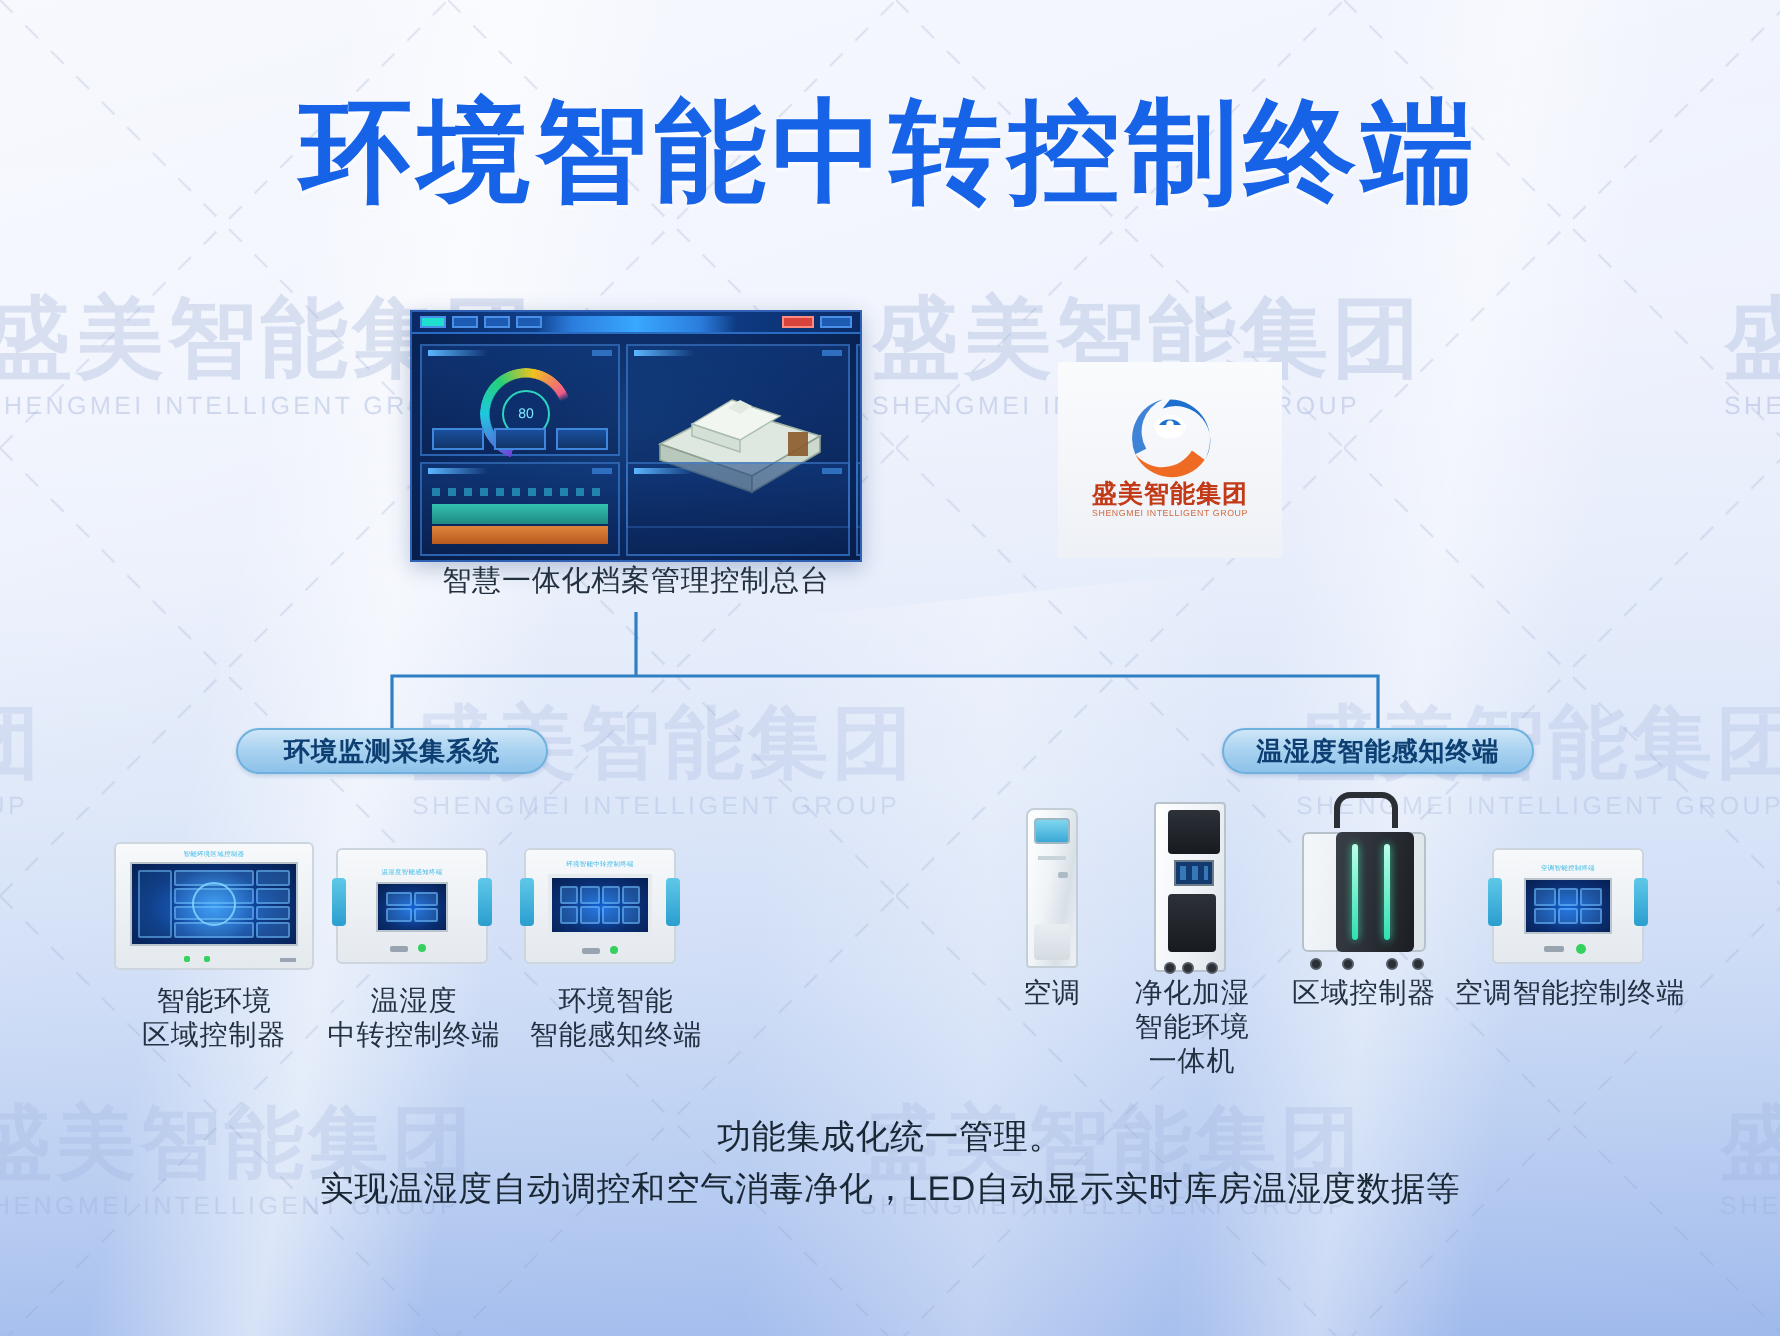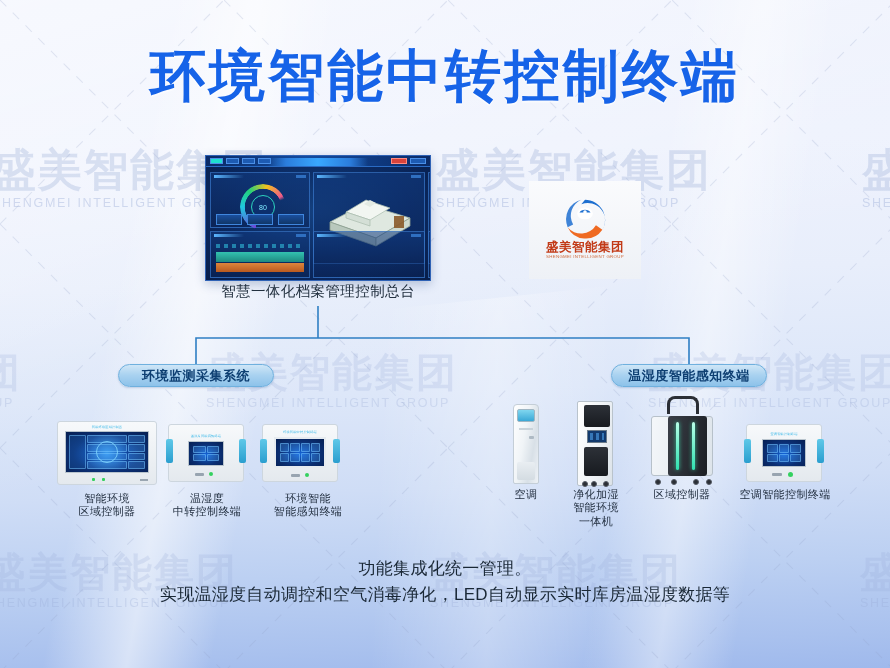--- a/index.html
+++ b/index.html
@@ -103,21 +103,21 @@
     background:linear-gradient(180deg,#fafbfd,#eef1f6);}
   .logo-mark{position:absolute; left:50%; top:16px; transform:translateX(-50%); width:46px; height:42px;}
   .logo-cn{position:absolute; left:0; right:0; top:58px; text-align:center;
     font-size:12.5px; font-weight:bold; color:#c23a17; letter-spacing:.5px;}
   .logo-en{position:absolute; left:0; right:0; top:73px; text-align:center;
     font-size:4.4px; color:#d06a3c; letter-spacing:.3px;}
 
   
   .cap{position:absolute; text-align:center; color:#22303f; font-size:14.5px;
     letter-spacing:.4px; line-height:1.22;}
-  .cap.sm{font-size:11px; color:#243142;}
+  .cap.sm{font-size:14px; color:#243142;}
 
   
   #wires{position:absolute; inset:0; pointer-events:none;}
 
   
   .pill{position:absolute; height:23px; border-radius:12px;
     background:linear-gradient(180deg,#cfe6f7 0%,#a9d2f0 48%,#8dc2ea 100%);
     border:1px solid #6fb0de;
     display:flex; align-items:center; justify-content:center;
     color:#0e3f72; font-size:13px; font-weight:bold; letter-spacing:.5px;

